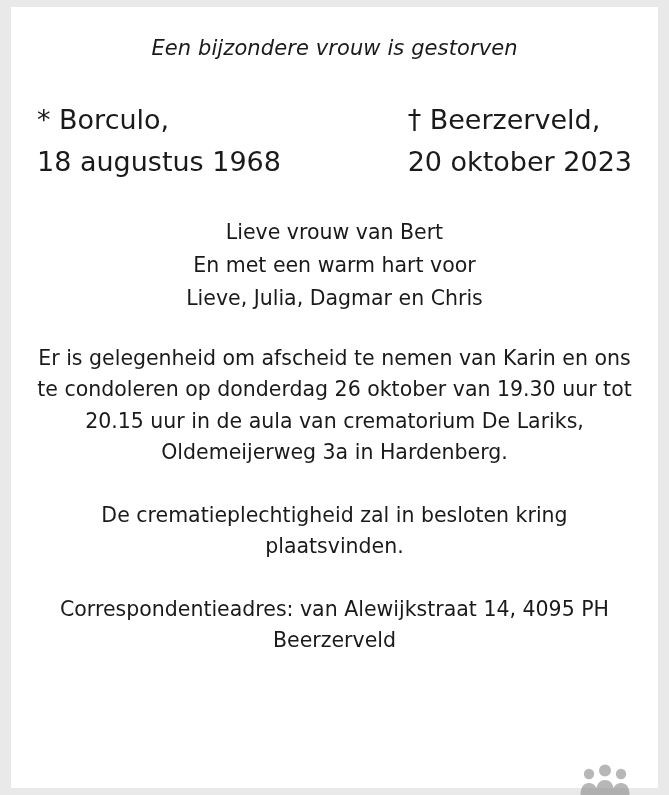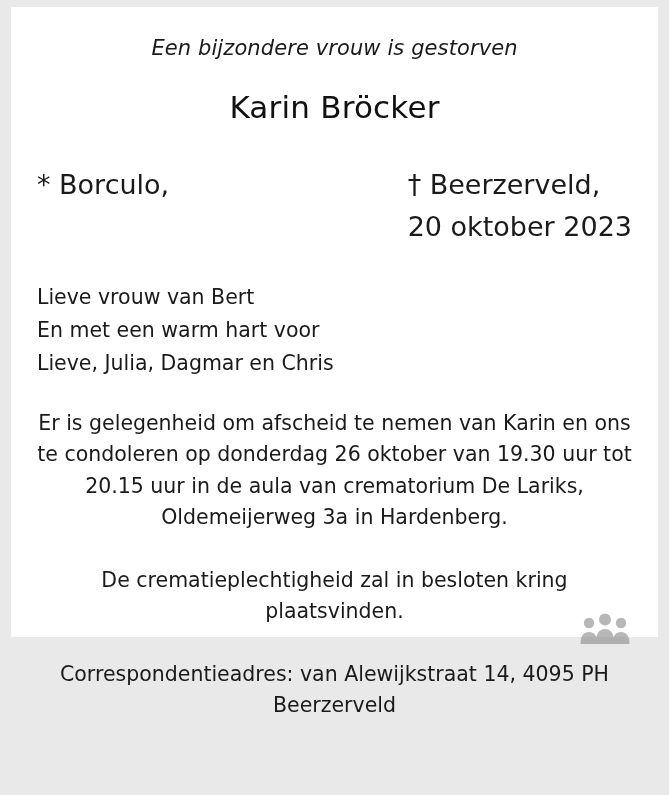--- a/index.html
+++ b/index.html
@@ -11,21 +11,21 @@
     height: 795px;
     background: #e9e9e9;
     font-family: "DejaVu Sans", sans-serif;
     overflow: hidden;
   }
   .card {
     position: absolute;
     left: 11px;
     top: 7px;
     width: 647px;
-    height: 630px;
+    height: 781px;
     background: #ffffff;
     box-sizing: border-box;
   }
   .inner {
     position: relative;
     width: 100%;
     height: 100%;
     padding: 0 26px;
     box-sizing: border-box;
   }
@@ -53,20 +53,21 @@
     line-height: 1.55;
   }
   .dates .left {
     text-align: left;
   }
   .dates .right {
     text-align: left;
   }
   .family {
     margin-top: 33px;
+    text-align: center;
     font-size: 20.5px;
     color: #1a1a1a;
     line-height: 1.62;
   }
   .para {
     margin-top: 28px;
     font-size: 20.5px;
     color: #1a1a1a;
     line-height: 1.52;
     text-align: center;
@@ -84,25 +85,25 @@
   }
 </style>
 </head>
 <body>
 
 <div class="card">
   <div class="inner">
 
     <div class="headline">Een bijzondere vrouw is gestorven</div>
 
-    <div class="name">Karin Bröcker</div>
 
     <div class="dates">
       <div class="left">
         <div>* Borculo,</div>
+        <div>18 augustus 1968</div>
       </div>
       <div class="right">
         <div>† Beerzerveld,</div>
         <div>20 oktober 2023</div>
       </div>
     </div>
 
     <div class="family">
       <div>Lieve vrouw van Bert</div>
       <div>En met een warm hart voor</div>

